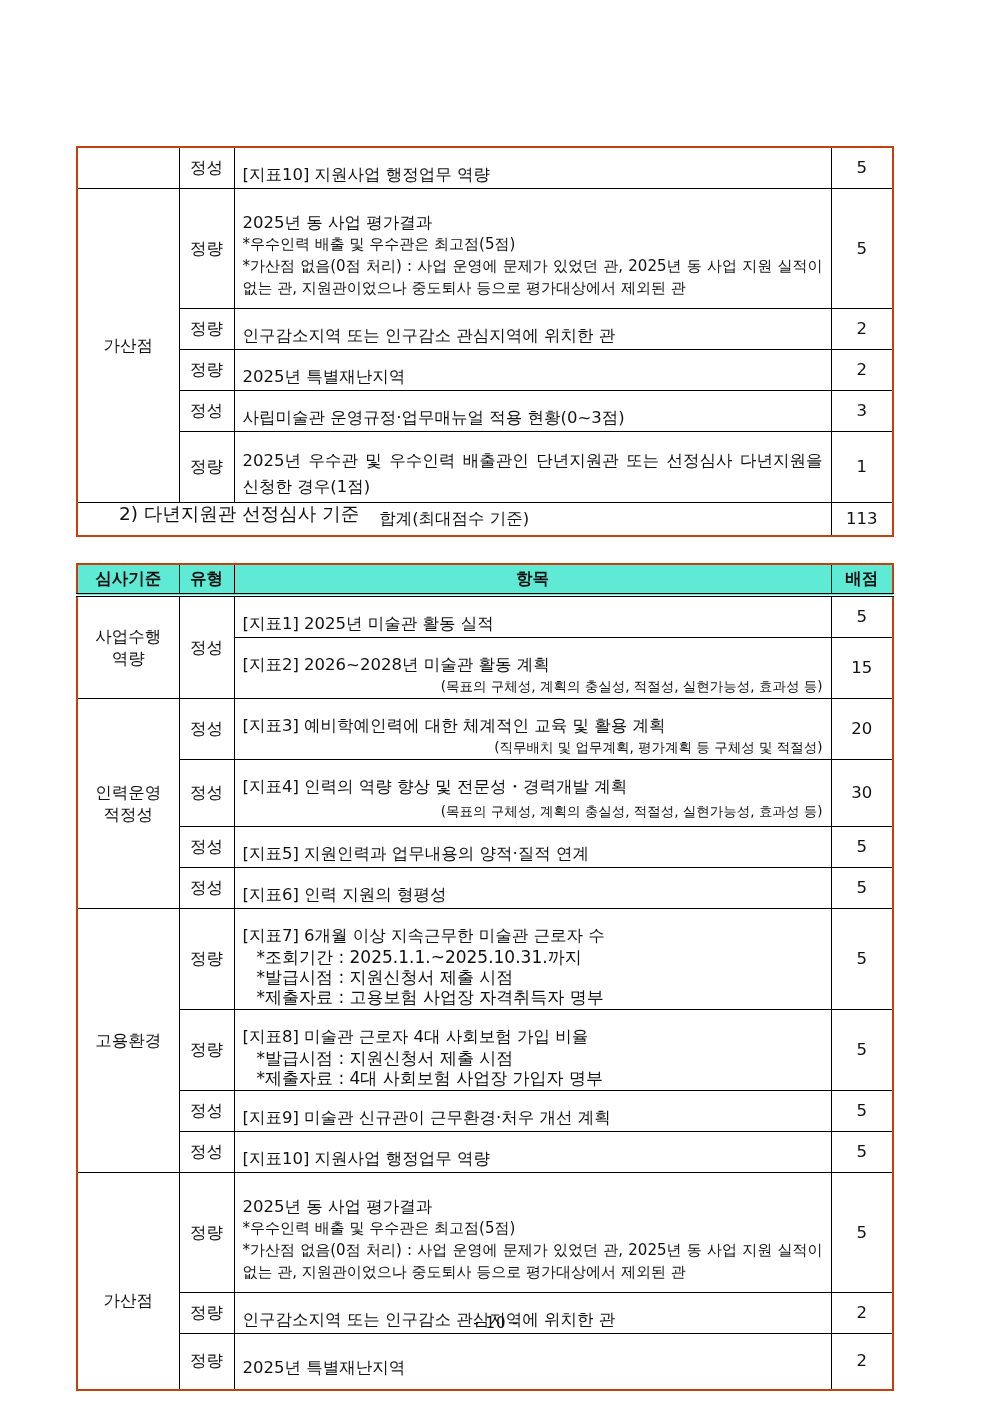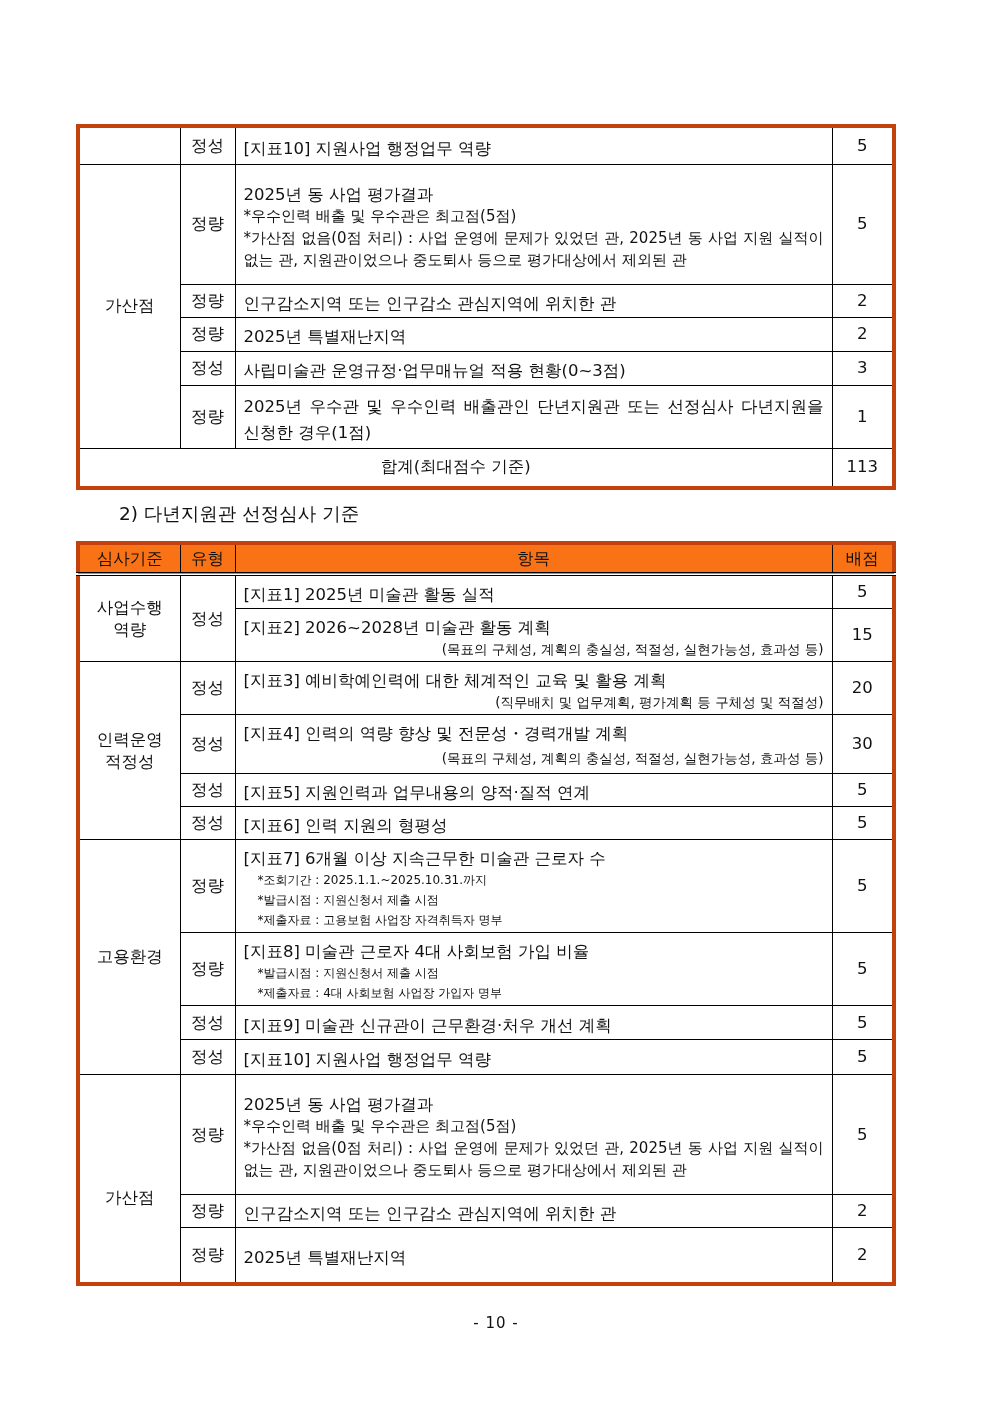--- a/index.html
+++ b/index.html
@@ -4,26 +4,26 @@
 <style>
   html, body { margin: 0; padding: 0; background: #ffffff; }
   body {
     width: 992px; height: 1403px; position: relative; overflow: hidden;
     font-family: "DejaVu Sans", "Liberation Sans", sans-serif;
     color: #111;
   }
   .abs { position: absolute; }
   table { border-collapse: collapse; table-layout: fixed; position: absolute; }
   td { border: 1px solid #000; padding: 0; vertical-align: middle; font-size: 16.5px; line-height: 22px; }
-  .tbl { border: 4px solid #c2410c; }
+  .tbl { border: 2px solid #c2410c; margin-top: 22px; }
   .c { text-align: center; }
-  .item { padding: 8px 8px 2px 8px; text-align: justify; }
+  .item { padding: 16px 8px 2px 8px; text-align: justify; }
   .subc { display: block; text-align: right; font-size: 13.5px; line-height: 20px; }
-  .note { display: block; font-size: 12px; line-height: 20px; padding-left: 14px; }
-  .hdr td { background: #f97316; border-bottom: 4px double #000; }
+  .note { display: block; font-size: 17px; line-height: 20px; padding-left: 14px; }
+  .hdr td { background: #5eead4; border-bottom: 4px double #000; font-weight: bold; }
   .pts { text-align: center; }
   .section-title { left: 119px; top: 501px; font-size: 18.5px; }
   .page-no { left: 0; width: 992px; top: 1314px; text-align: center; font-size: 15px; letter-spacing: 1px; }
 </style>
 </head>
 <body>
 
 <table class="tbl" style="left:76px; top:124px; width:816px;">
   <colgroup>
       <col style="width:102px">
@@ -61,21 +61,21 @@
   <tr style="height:34px">
     <td class="c">정성</td>
     <td class="item">사립미술관 운영규정·업무매뉴얼 적용 현황(0~3점)</td>
     <td class="pts">3</td>
   </tr>
   <tr style="height:52px">
     <td class="c">정량</td>
     <td class="item" style="line-height:26px">2025년 우수관 및 우수인력 배출관인 단년지원관 또는 선정심사 다년지원을 신청한 경우(1점)</td>
     <td class="pts">1</td>
   </tr>
-  <tr style="height:40px">
+  <tr style="height:33px">
     <td class="c" colspan="3">합계(최대점수 기준)</td>
     <td class="pts">113</td>
   </tr>
 </tbody>
   </table>
 
 <div class="abs section-title">2) 다년지원관 선정심사 기준</div>
 
 <table class="tbl" style="left:76px; top:541px; width:816px;">
   <colgroup>

